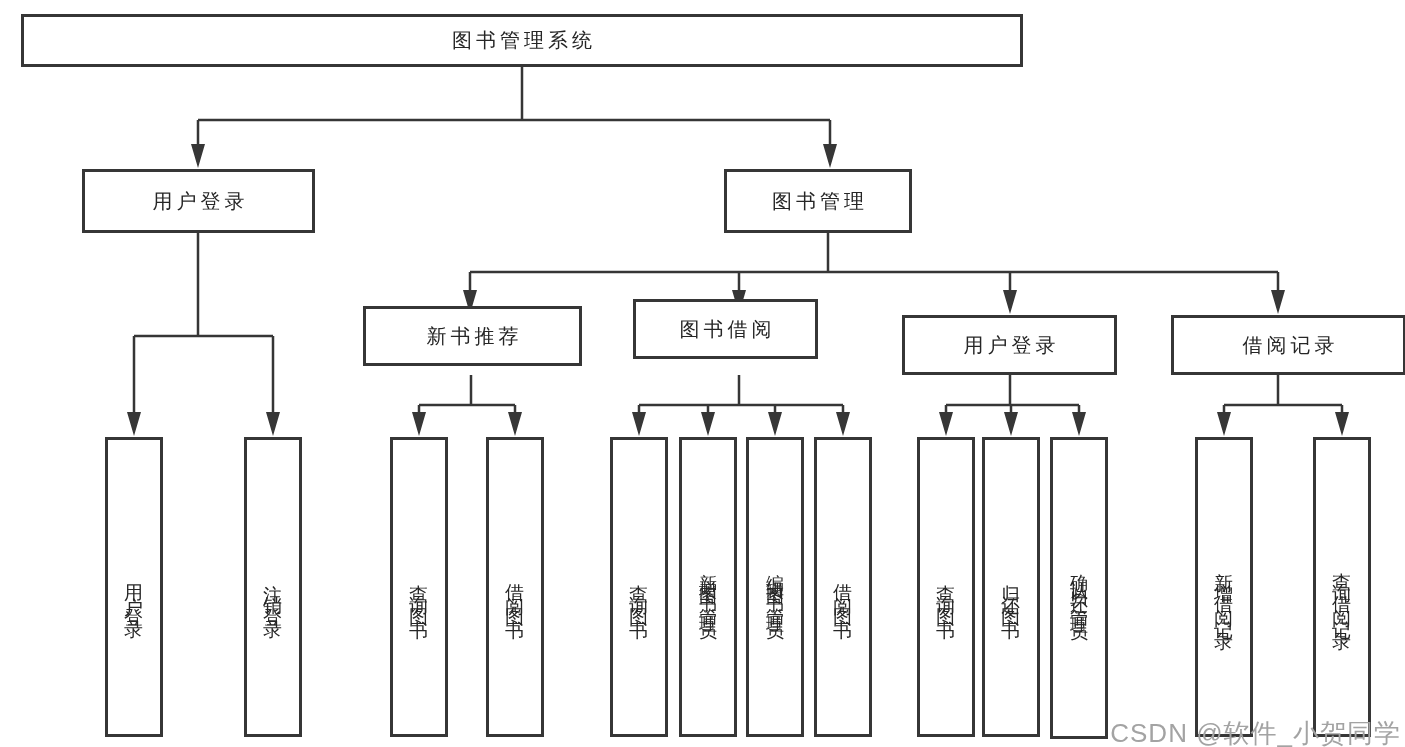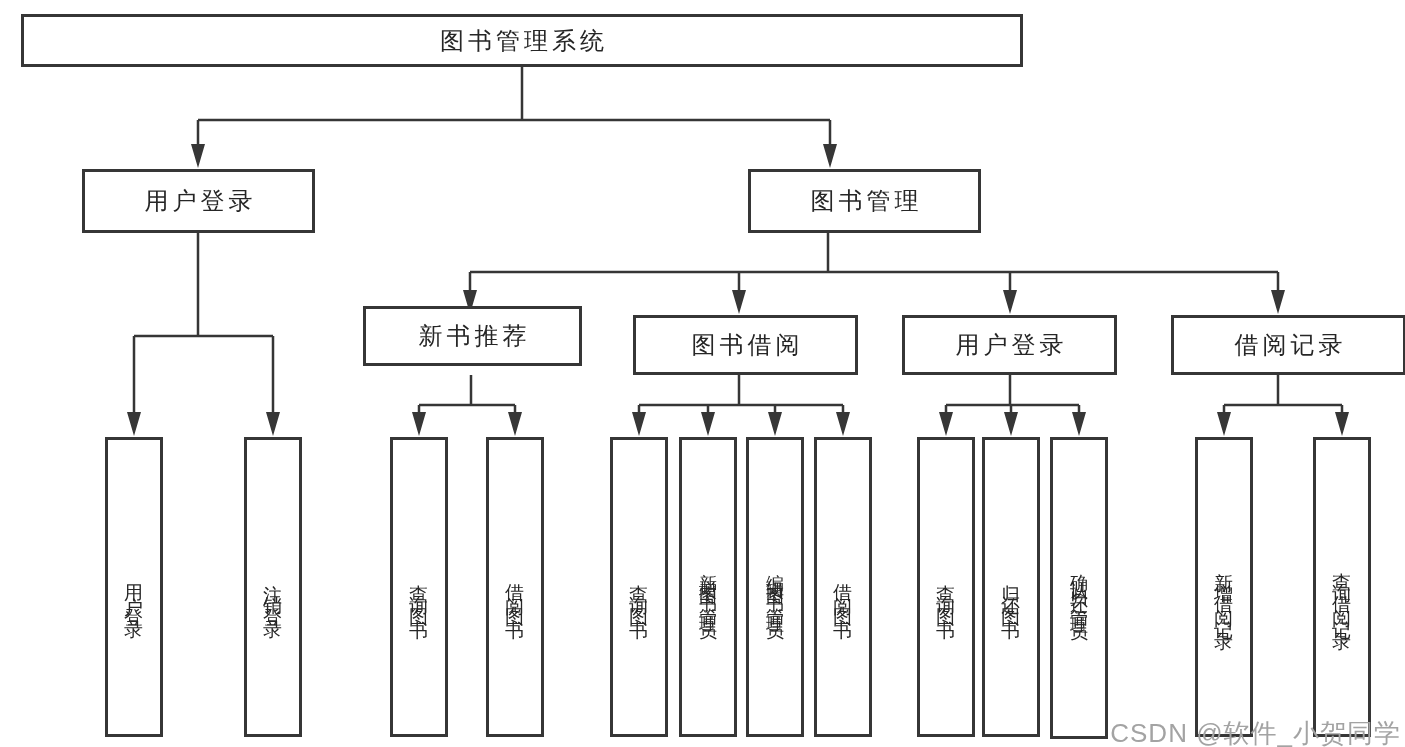--- a/index.html
+++ b/index.html
@@ -25,21 +25,21 @@
     position: absolute;
     box-sizing: border-box;
     background: var(--box-background, #ffffff);
     border: 3px solid var(--line, #363636);
     display: flex;
     align-items: center;
     justify-content: center;
     color: var(--text, #262626);
   }
   .hnode {
-    font-size: 24px;
+    font-size: 20px;
     letter-spacing: 4px;
     white-space: nowrap;
   }
   .hnode > span { transform: translateX(2px); }
   .vnode > span {
     writing-mode: vertical-rl;
     text-orientation: mixed;
     font-size: 19px;
     line-height: 1;
     letter-spacing: 12px;
@@ -86,28 +86,28 @@
              M1335 412 L1349 412 L1342 436 Z"></path>
   </svg>
 
   <div class="node hnode" style="left:21px;top:14px;width:1002px;height:53px">
     <span>图书管理系统</span>
   </div>
 
   <div class="node hnode" style="left:82px;top:169px;width:233px;height:64px">
     <span>用户登录</span>
   </div>
-  <div class="node hnode" style="left:748px;top:169px;width:233px;height:64px">
+  <div class="node hnode" style="left:724px;top:169px;width:188px;height:64px">
     <span>图书管理</span>
   </div>
 
   <div class="node hnode" style="left:363px;top:306px;width:219px;height:60px">
     <span>新书推荐</span>
   </div>
-  <div class="node hnode" style="left:633px;top:315px;width:225px;height:60px">
+  <div class="node hnode" style="left:633px;top:299px;width:185px;height:60px">
     <span>图书借阅</span>
   </div>
   <div class="node hnode" style="left:902px;top:315px;width:215px;height:60px">
     <span>用户登录</span>
   </div>
   <div class="node hnode" style="left:1171px;top:315px;width:235px;height:60px">
     <span>借阅记录</span>
   </div>
 
   <div class="node vnode" style="left:105px;top:437px;width:58px;height:300px">

